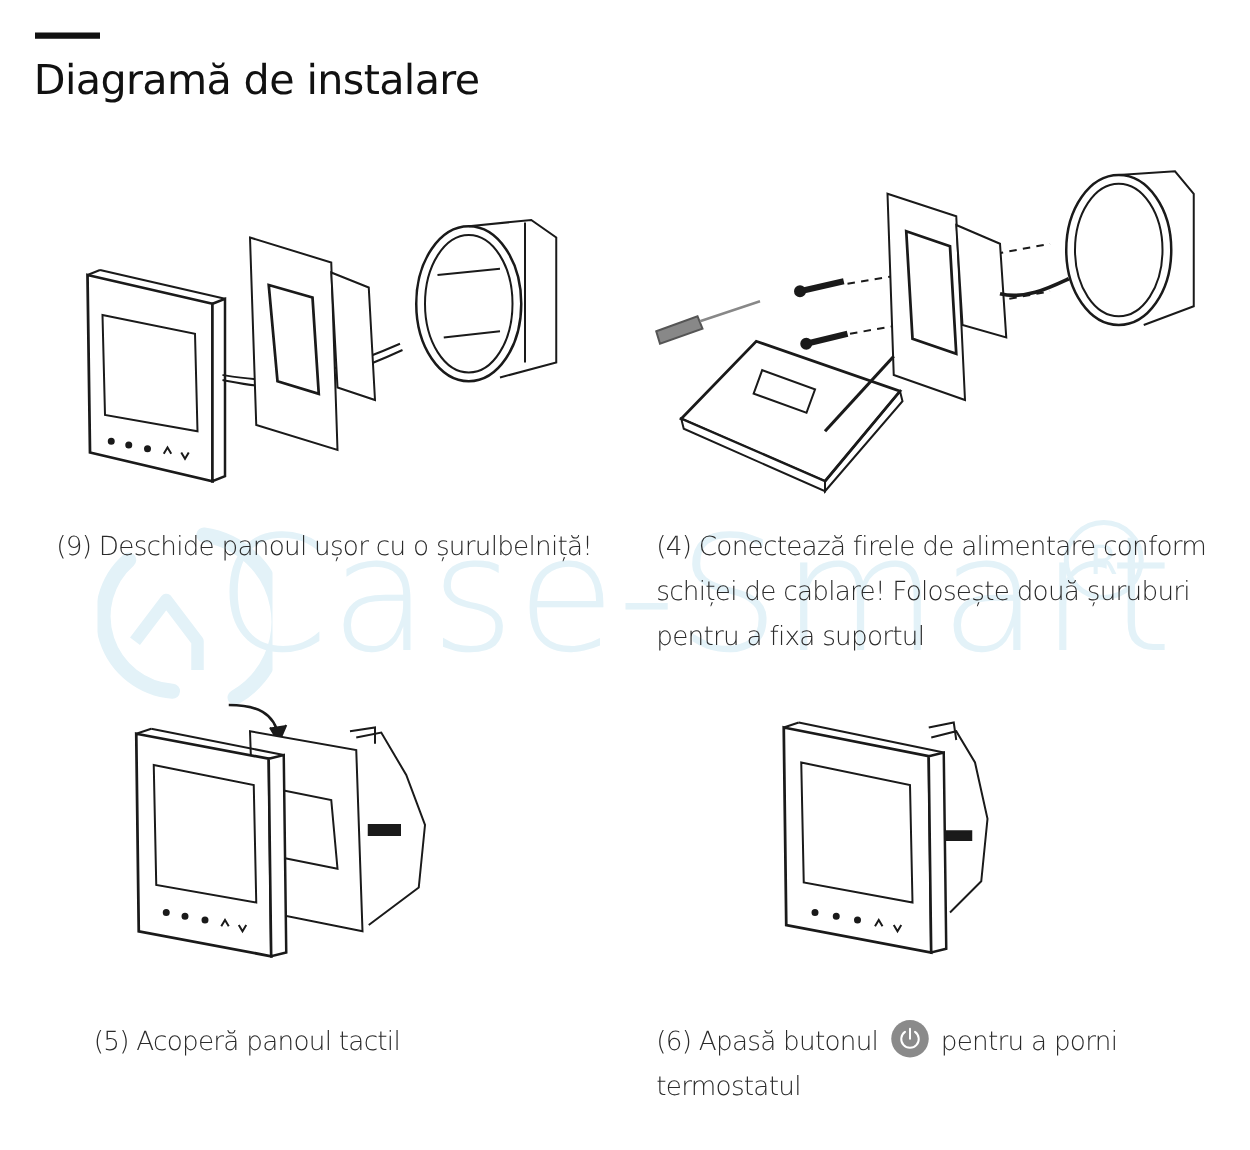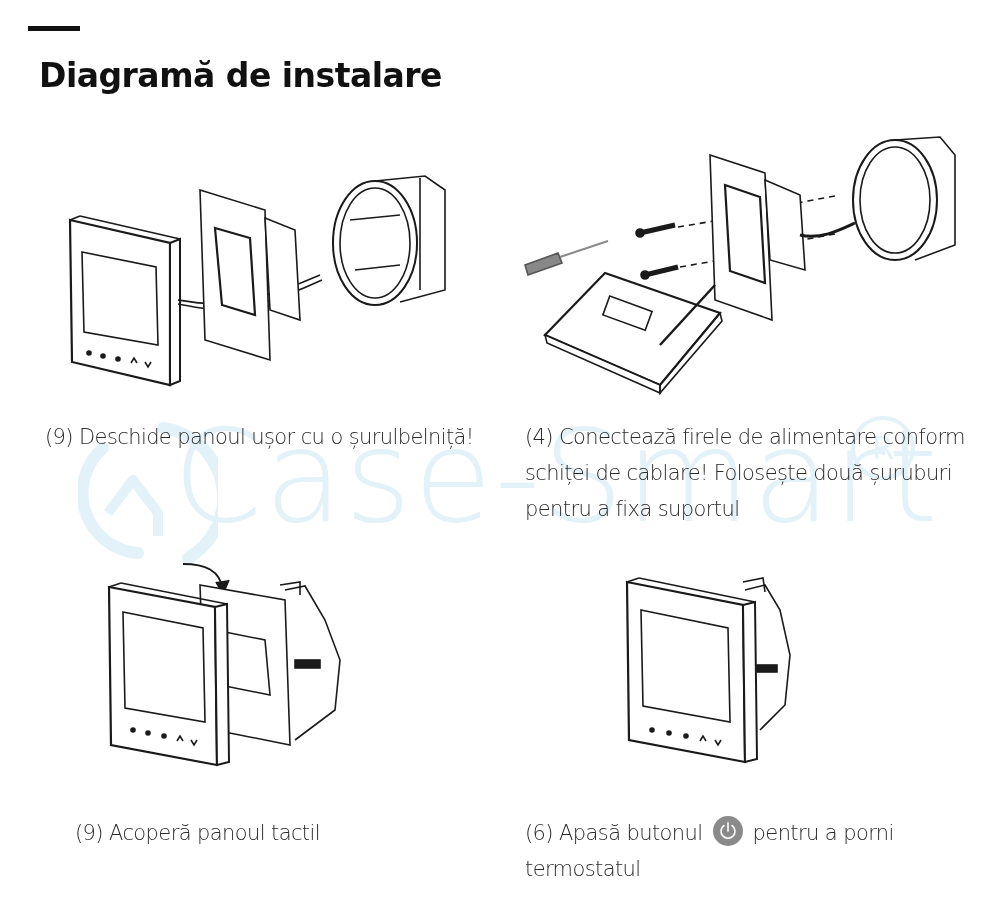--- a/index.html
+++ b/index.html
@@ -1,19 +1,19 @@
 <!DOCTYPE html>
 <html><head>
   <meta charset="utf-8">
   <style>
     html, body { margin: 0; padding: 0; background: #ffffff; }
     body { width: 1000px; height: 920px; position: relative; overflow: hidden;
            font-family: "DejaVu Sans", sans-serif; color: #222; }
     .accent-bar { position: absolute; left: 28px; top: 26px; width: 52px; height: 5px; background: #111; }
-    .title { position: absolute; left: 27px; top: 44px; margin: 12px; font-size: 33px; font-weight: bold;
+    .title { position: absolute; left: 27px; top: 44px; margin: 0; font-size: 33px; font-weight: normal;
              color: #111; letter-spacing: -0.5px; font-family: "DejaVu Sans", sans-serif; }
     .watermark { position: absolute; left: 78px; top: 418px; width: 900px; height: 150px; pointer-events: none; }
     .watermark-text { position: absolute; left: 95px; top: -16px; font-family: "DejaVu Sans", sans-serif;
                       font-weight: 200; font-size: 128px; color: #e3f2f8; letter-spacing: 2px; white-space: nowrap; }
     .step-img { position: absolute; }
     .caption { position: absolute; font-family: "DejaVu Sans", sans-serif; font-weight: 300;
                font-size: 21px; line-height: 36px; color: #2b2b2b; letter-spacing: -0.6px; }
     .cap1 { left: 45px; top: 419px; width: 470px; }
     .cap2 { left: 525px; top: 419px; width: 450px; }
     .cap3 { left: 75px; top: 815px; width: 420px; }
@@ -153,21 +153,21 @@
     <circle cx="37" cy="160" r="2" fill="#1a1a1a"></circle>
       <circle cx="54" cy="163" r="2" fill="#1a1a1a"></circle>
     <circle cx="71" cy="166" r="2" fill="#1a1a1a"></circle>
       <path d="M85 171 l3 -5 l3 5"></path>
       <path d="M100 170 l3 5 l3 -5"></path>
   </g>
 </svg>
 
 <div class="caption cap1">(9) Deschide panoul ușor cu o șurulbelniță!</div>
 <div class="caption cap2">(4) Conectează firele de alimentare conform schiței de cablare! Folosește două șuruburi pentru a fixa suportul</div>
-<div class="caption cap3">(9) Acoperă panoul tactil</div>
+<div class="caption cap3">(5) Acoperă panoul tactil</div>
 <div class="caption cap4">
   <span>(6) Apasă butonul</span>
   <span class="power-icon">
     <svg width="20" height="20" viewBox="0 0 20 20" fill="none" stroke="#ffffff" stroke-width="1.6" stroke-linecap="round">
       <path d="M6 4.5 A7 7 0 1 0 14 4.5"></path>
       <line x1="10" y1="2" x2="10" y2="10"></line>
     </svg>
   </span>
   <span>pentru a porni termostatul</span>
 </div>

